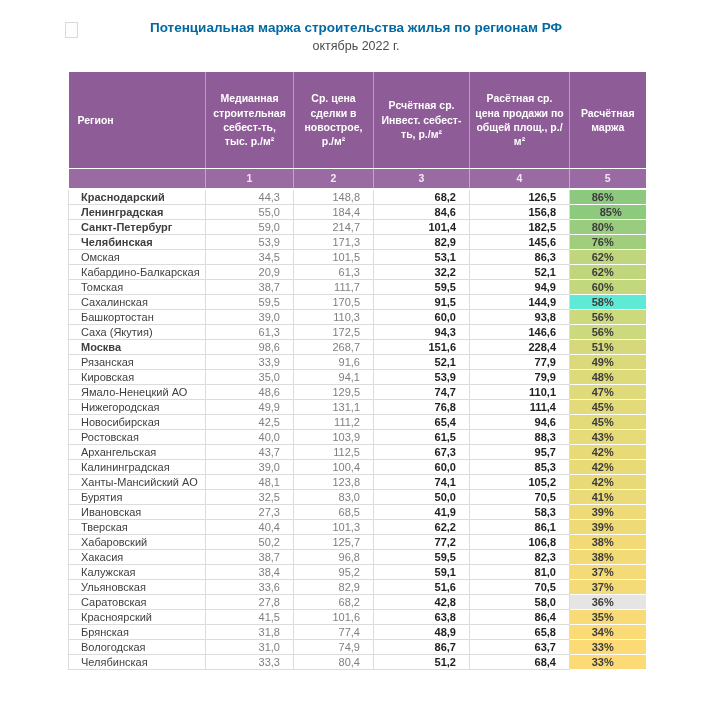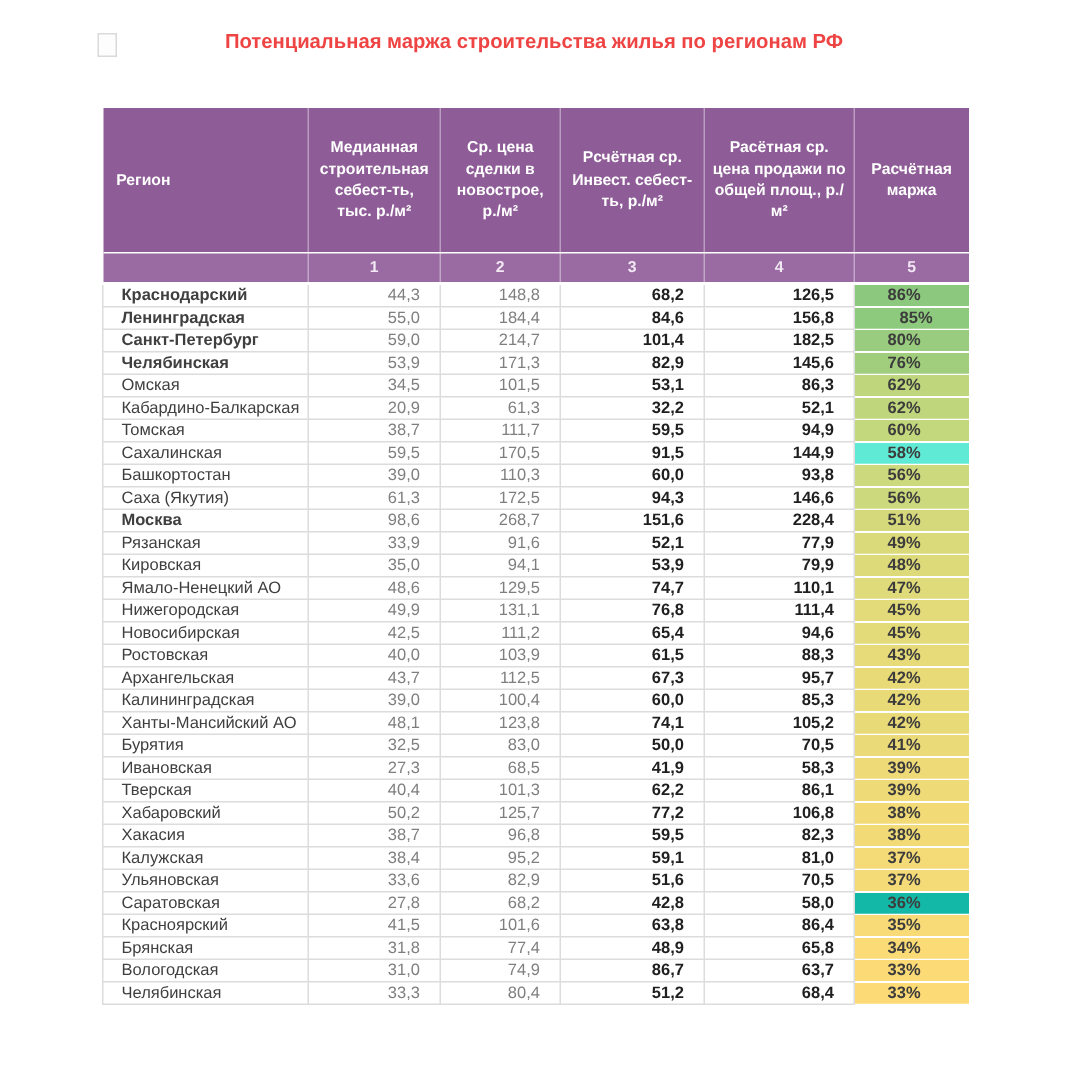--- a/index.html
+++ b/index.html
@@ -22,21 +22,21 @@
   .titles {
     position: absolute;
     top: 20px; left: 0;
     width: 100%;
     text-align: center;
     line-height: 1.25;
   }
   .title {
     font-size: 13.5px;
     font-weight: bold;
-    color: #ef4444;
+    color: #0369a1;
   }
   .subtitle {
     font-size: 12.5px;
     color: #4d4d4d;
     margin-top: 2px;
   }
   table.report {
     position: absolute;
     left: 68px; top: 72px;
     width: 577px;
@@ -97,20 +97,21 @@
 </style>
 </head>
 <body>
 
 <div class="page">
 
   <div class="corner-artifact"></div>
 
   <div class="titles">
     <div class="title">Потенциальная маржа строительства жилья по регионам РФ</div>
+    <div class="subtitle">октябрь 2022 г.</div>
   </div>
 
   <table class="report">
     <colgroup>
       <col style="width:137px">
       <col style="width:88px">
       <col style="width:80px">
       <col style="width:96px">
       <col style="width:100px">
       <col style="width:76px">
@@ -349,21 +350,21 @@
           <td class="bold-num">51,6</td>
           <td class="bold-num">70,5</td>
           <td class="margin-cell" style="background: rgb(244, 219, 119);">37%</td>
         </tr>
         <tr>
           <td class="region-cell">Саратовская</td>
           <td>27,8</td>
           <td>68,2</td>
           <td class="bold-num">42,8</td>
           <td class="bold-num">58,0</td>
-          <td class="margin-cell" style="background: #14b8a6;">36%</td>
+          <td class="margin-cell" style="background: #e5e5e5;">36%</td>
         </tr>
         <tr>
           <td class="region-cell">Красноярский</td>
           <td>41,5</td>
           <td>101,6</td>
           <td class="bold-num">63,8</td>
           <td class="bold-num">86,4</td>
           <td class="margin-cell" style="background: rgb(248, 219, 118);">35%</td>
         </tr>
         <tr>

